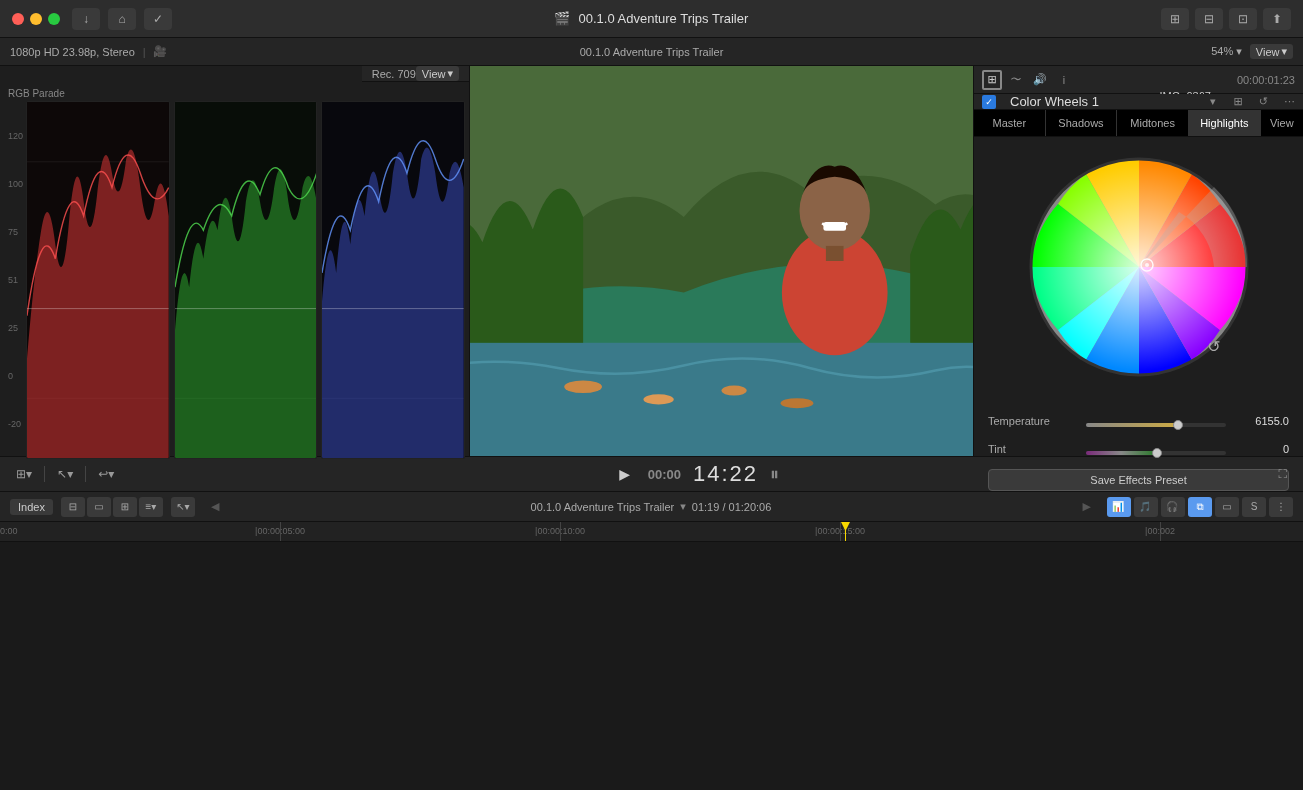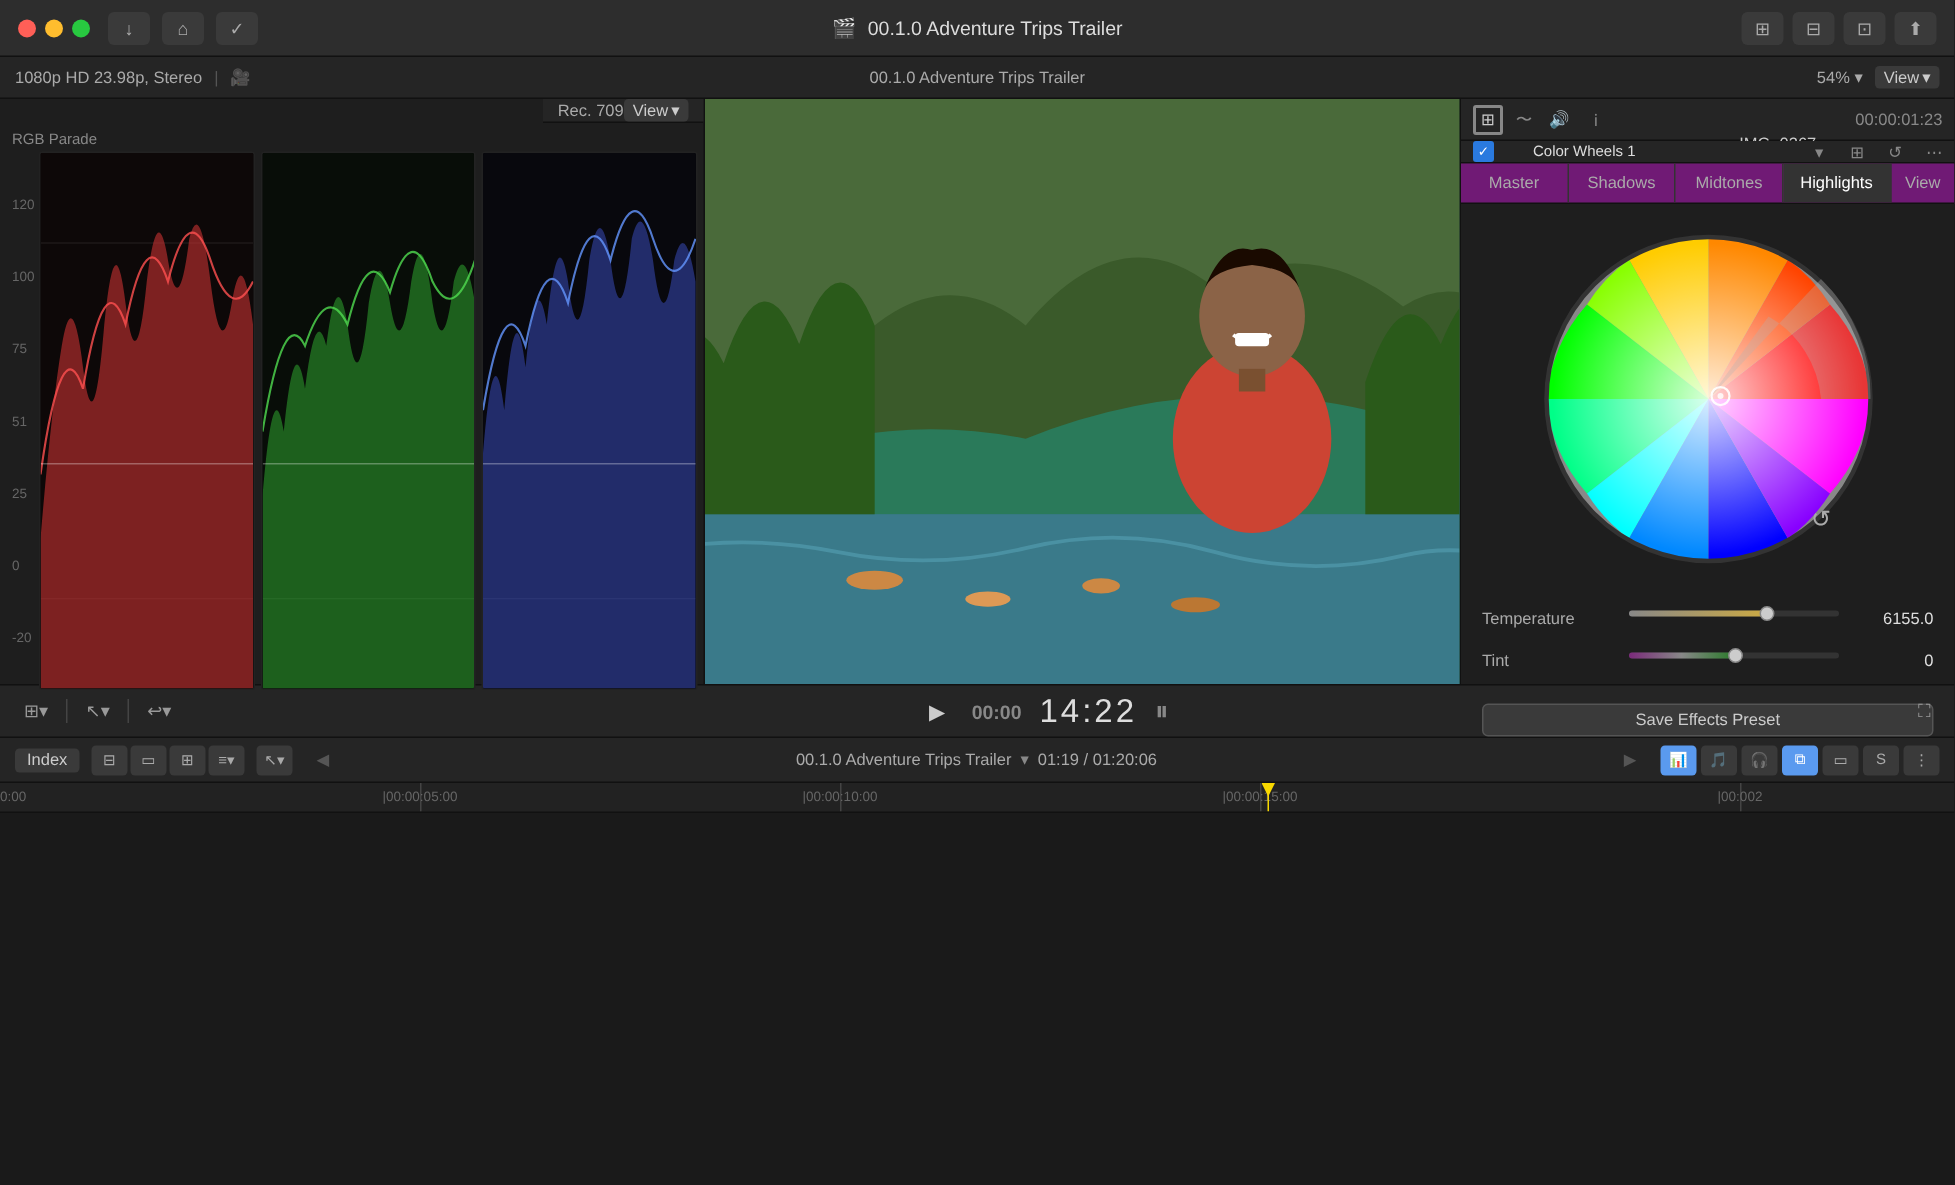--- a/index.html
+++ b/index.html
@@ -204,21 +204,21 @@
       height: 28px;
       background: #252525;
       border-bottom: 1px solid #111;
       display: flex;
       align-items: center;
       padding: 0 8px;
       gap: 6px;
     }
     .color-tabs {
       display: flex;
-      background: #701a75;
+      background: #000000;
       border-bottom: 1px solid #111;
     }
     .color-tab {
       flex: 1;
       height: 26px;
       display: flex;
       align-items: center;
       justify-content: center;
       font-size: 11px;
       color: #aaa;
@@ -241,21 +241,21 @@
     }
 
     .color-controls {
       padding: 8px 14px;
       display: flex;
       flex-direction: column;
       gap: 8px;
     }
     .control-row {
       display: flex;
-      align-items: flex-start;
+      align-items: flex-end;
       height: 20px;
     }
     .control-label {
       width: 90px;
       font-size: 11px;
       color: #aaa;
     }
     .control-slider {
       flex: 1;
       height: 4px;
@@ -570,21 +570,21 @@
       <div style="margin-left:auto; display:flex; align-items:center; gap:6px;">
         <span style="color:#ccc;font-size:11px;margin-top:32px;">IMG_0367</span>
         <span style="color:#888;font-size:11px;margin-left:20px;">00:00:01:23</span>
       </div>
     </div>
 
     <div class="color-panel-header">
       <div class="checkbox-blue">
         <span style="color:#fff;font-size:9px;">✓</span>
       </div>
-      <span style="font-size:10px;color:#ddd;margin-left:20px;flex:1;">Color Wheels 1</span>
+      <span style="font-size:13px;color:#ddd;margin-left:8px;flex:1;">Color Wheels 1</span>
       <span style="color:#888;">▾</span>
       <span style="width:6px;"></span>
       <span style="color:#888;cursor:pointer;">⊞</span>
       <span style="width:4px;"></span>
       <span style="color:#888;cursor:pointer;">↺</span>
       <span style="width:4px;"></span>
       <span style="color:#888;cursor:pointer;">⋯</span>
     </div>
 
     <div class="color-tabs">

